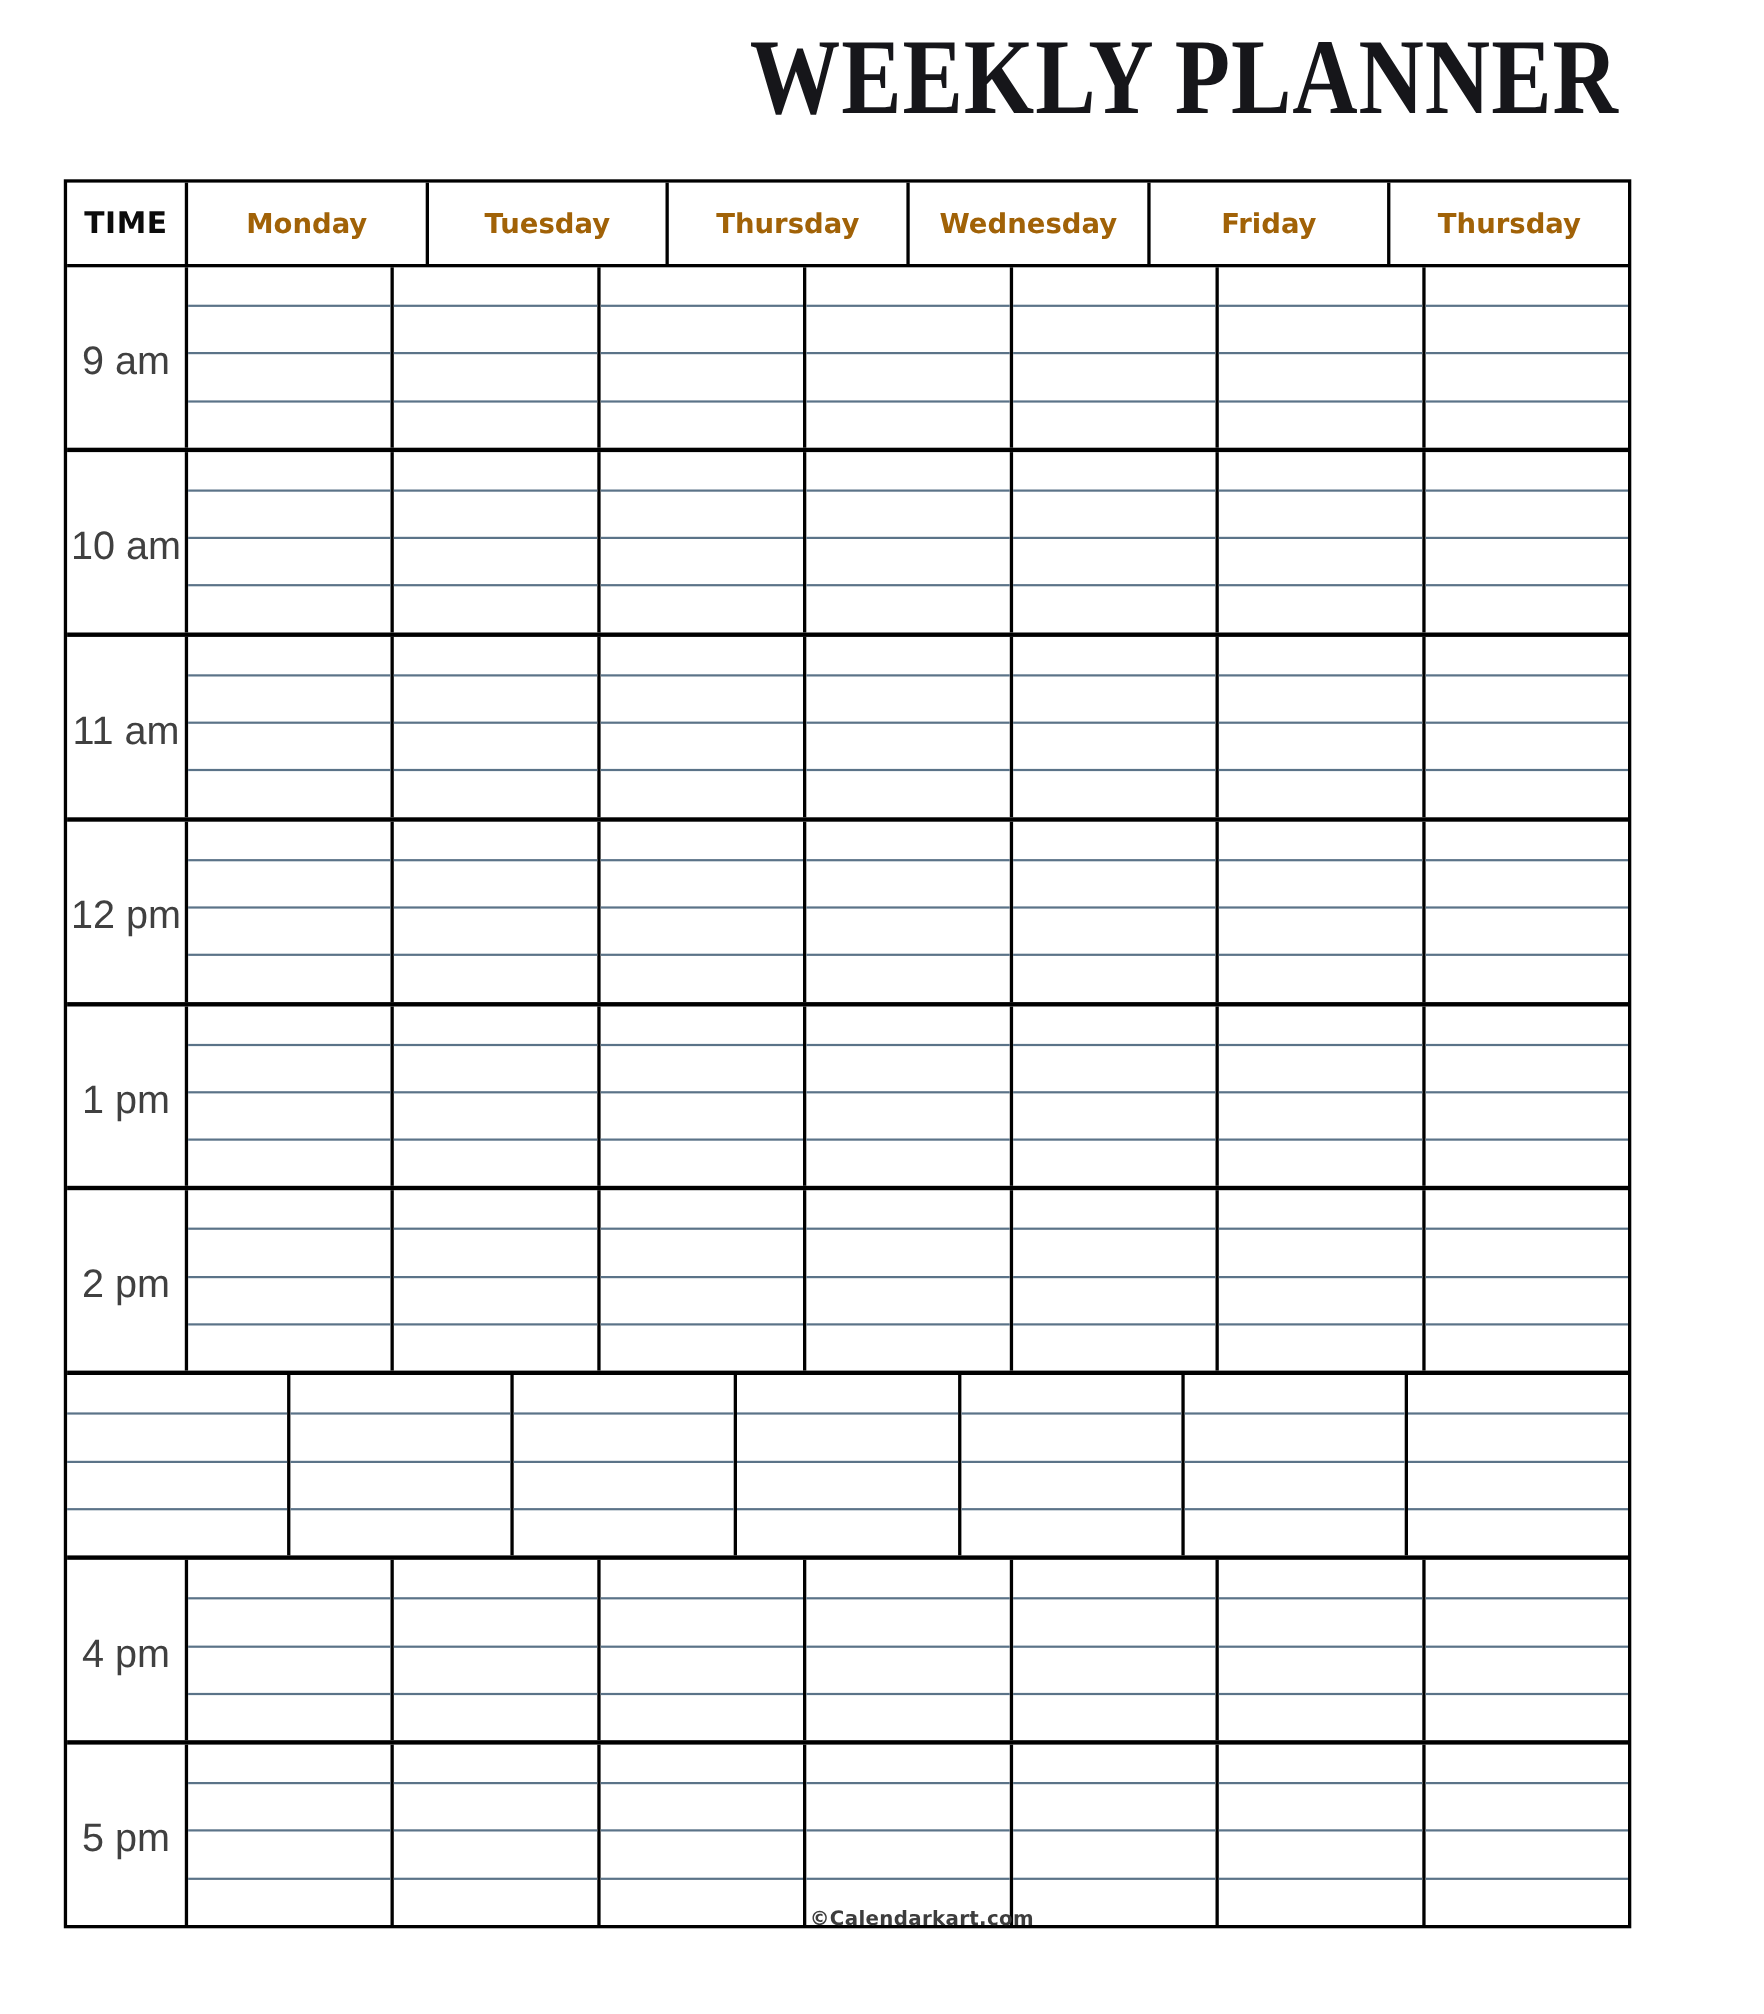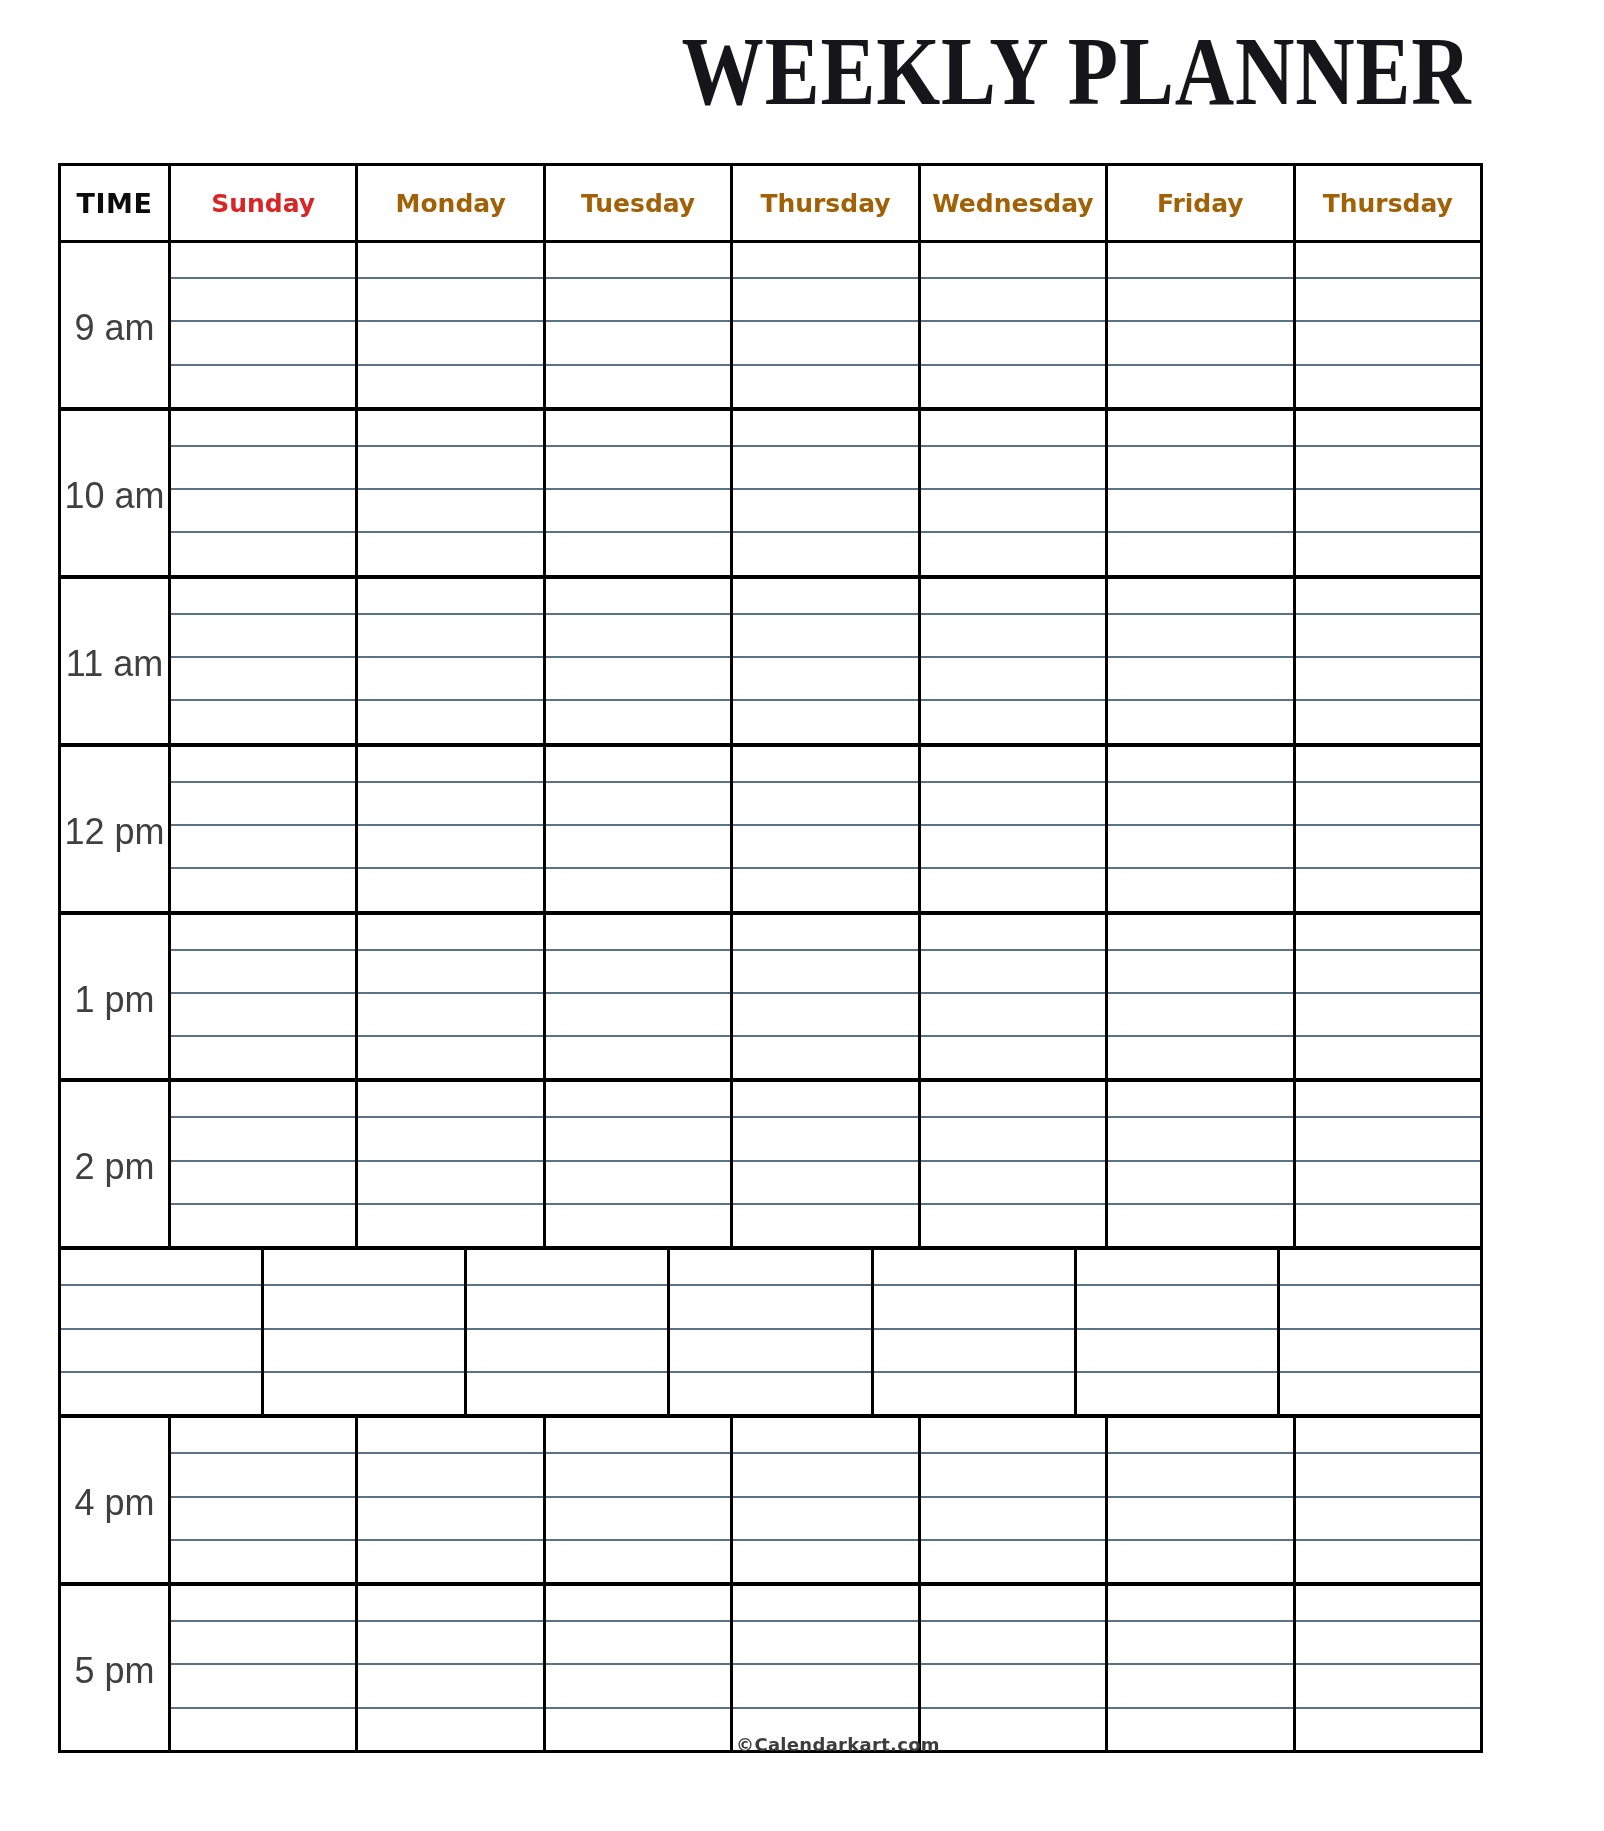--- a/index.html
+++ b/index.html
@@ -114,21 +114,20 @@
 <body>
 
 <div class="page">
 
   <div class="title">WEEKLY PLANNER</div>
 
   <div class="grid">
     <div class="header-row">
       <div class="time-head">TIME</div>
 
-    <div class="day-head highlight">Sunday</div>
         <div class="day-head">Monday</div>
         <div class="day-head">Tuesday</div>
         <div class="day-head">Thursday</div>
         <div class="day-head">Wednesday</div>
         <div class="day-head">Friday</div>
         <div class="day-head">Thursday</div>
       </div>
 
   <div class="hour-row">
         <div class="time-cell">9 am</div>

